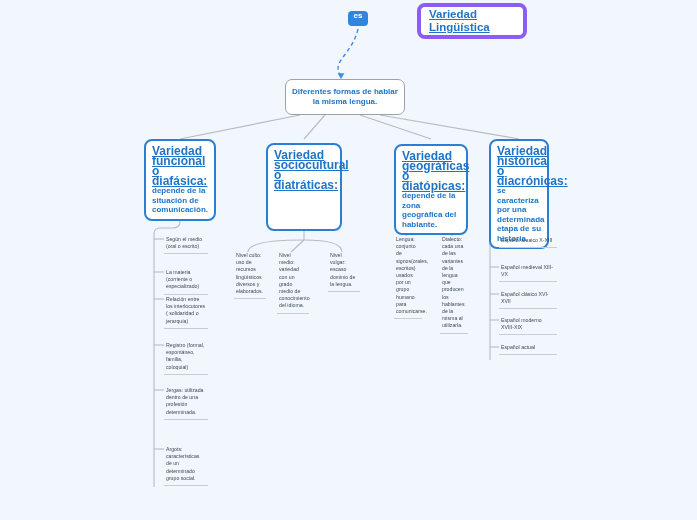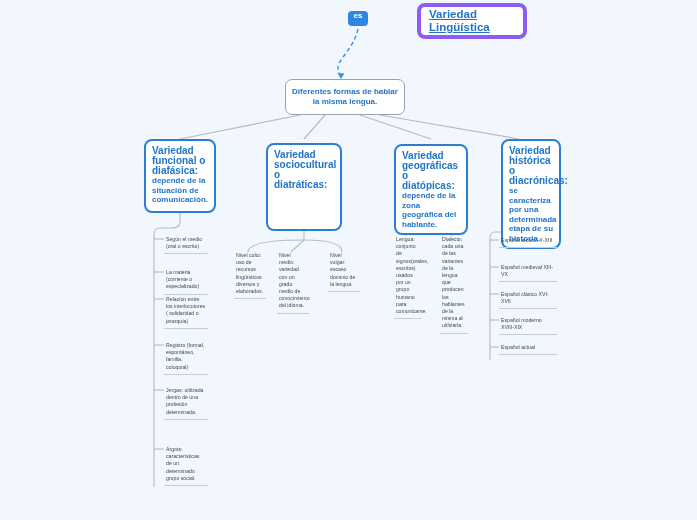--- a/index.html
+++ b/index.html
@@ -45,32 +45,33 @@
   .central-text{
     color:#1f74c8;font-weight:bold;font-size:8px;line-height:10px;text-align:center;
   }
 
   
   .branch{
     background:#ffffff;border:2px solid #2a7fd4;border-radius:8px;
     padding:5px 6px 4px 6px;
   }
   .branch-title{
-    color:#1f74c8;font-weight:bold;font-size:10px;line-height:10px;
+    color:#1f74c8;font-weight:bold;font-size:12px;line-height:10px;
+    text-decoration:underline;
     display:block;
   }
   .branch-desc{
     color:#1f74c8;font-weight:bold;font-size:8px;line-height:9.5px;
     display:block;
   }
 
   .b1{left:144px;top:139px;width:72px;min-height:74px;}
   .b2{left:266px;top:143px;width:76px;min-height:88px;}
   .b3{left:394px;top:144px;width:74px;min-height:70px;}
-  .b4{left:489px;top:139px;width:60px;min-height:78px;margin-left:12px;}
+  .b4{left:489px;top:139px;width:60px;min-height:78px;}
 
   
   .leaf{
     color:#3e4a54;font-size:5.2px;line-height:7.2px;
     border-bottom:1px solid #c8cdd2;
     padding:0 2px 3px 2px;
     box-sizing:border-box;
   }
 
   .col1-leaf{left:164px;width:44px;}

